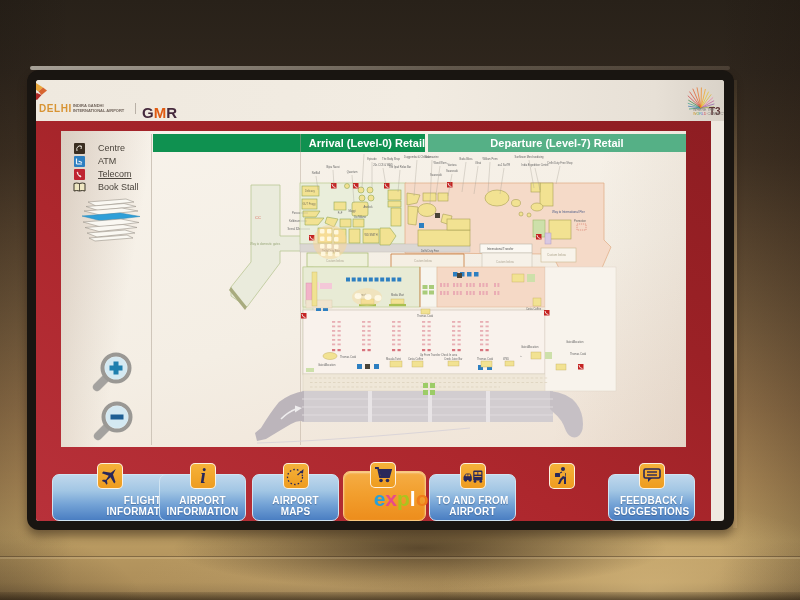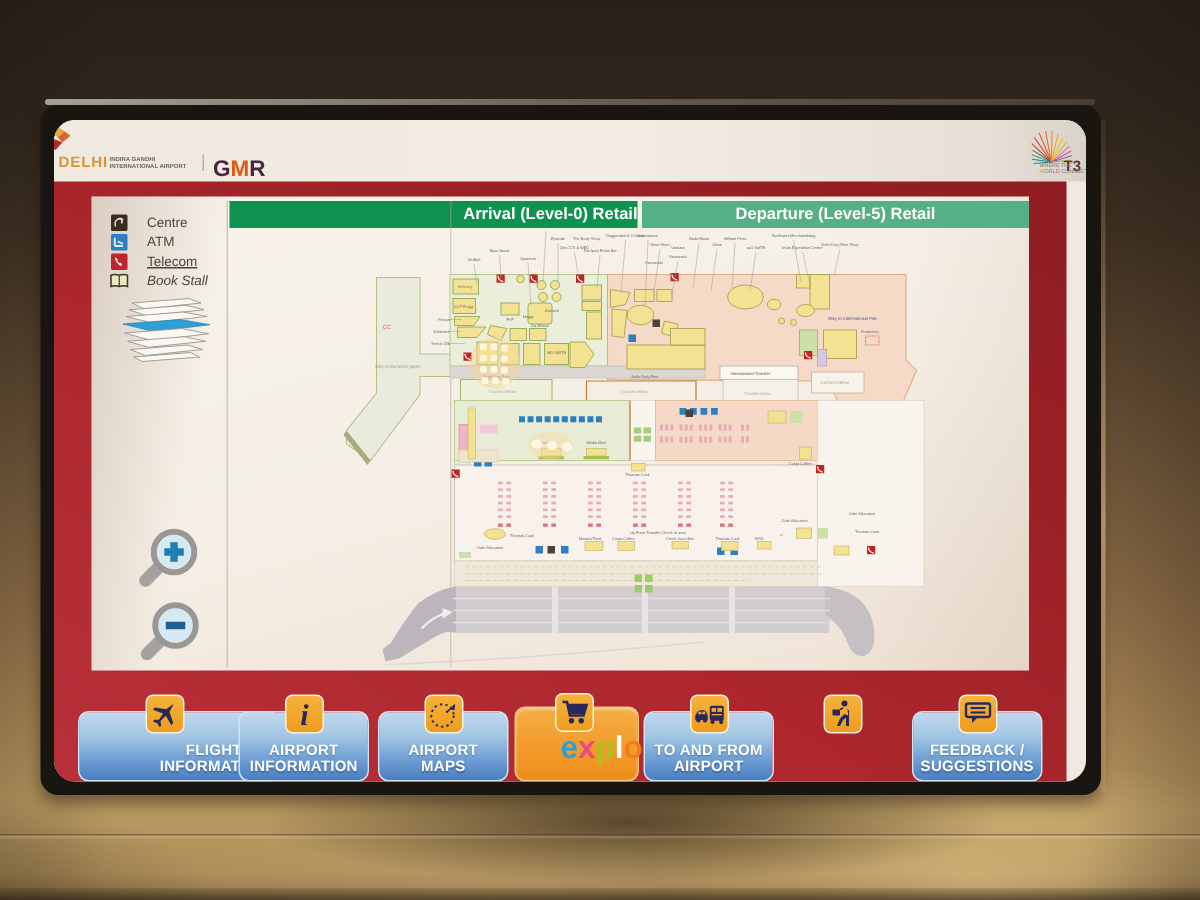--- a/index.html
+++ b/index.html
@@ -34,21 +34,21 @@
 <div class="abs" style="left:0;top:557px;width:800px;height:2px;background:rgba(255,235,195,.18);"></div>
 
 <div class="abs" style="left:0;top:592px;width:800px;height:8px;background:linear-gradient(180deg,rgba(40,28,16,.15),rgba(30,20,10,.55));"></div>
 
 <div class="abs" style="left:733px;top:80px;width:4px;height:448px;background:linear-gradient(180deg,rgba(200,170,120,.1),rgba(225,190,135,.8) 60%,rgba(210,175,120,.5));"></div>
 
 <div class="abs" style="left:30px;top:66px;width:700px;height:4px;background:linear-gradient(90deg,rgba(200,195,185,.8),rgba(150,140,125,.5) 60%,rgba(120,105,90,.4));border-radius:3px;"></div>
 
 <div class="abs" style="left:27px;top:70px;width:707px;height:460px;background:#191511;border-radius:12px;box-shadow:0 6px 10px rgba(30,20,10,.45);"></div>
 
-<div class="abs" id="screen" style="left:36px;top:80px;width:688px;height:441px;background:#efe9e1;border-radius:14px;overflow:hidden;">
+<div class="abs" id="screen" style="left:36px;top:80px;width:688px;height:441px;background:#efe9e1;border-radius:3px;overflow:hidden;">
 
   <div class="abs" style="left:0;top:0;width:688px;height:41px;background:linear-gradient(90deg,#efe9df,#f2ece2 55%,#e7e0d6 90%,#d9d2c8);"></div>
 
   <svg class="abs" style="left:-7px;top:3px;" width="20" height="19" viewBox="0 0 20 19">
     <polygon points="7,0 14,4.5 9.5,8.5 4.5,5" fill="#e8a63c"></polygon>
     <polygon points="9.5,8.5 14,4.5 18,7.5 12.5,12" fill="#d8652f"></polygon>
     <polygon points="0,8 8,10 4,15 0,12.5" fill="#c53230"></polygon>
     <polygon points="8,10 12.5,12 8,17 4,15" fill="#b02a28"></polygon>
   </svg>
 
@@ -89,21 +89,21 @@
 
   <div class="abs" style="left:25px;top:51px;width:625px;height:316px;background:
     linear-gradient(100deg, rgba(148,118,96,.30), rgba(148,118,96,0) 14%),
     linear-gradient(280deg, rgba(148,118,96,.12), rgba(148,118,96,0) 20%),
     linear-gradient(165deg,#f8f3eb 0%,#f4eee4 55%,#efe2d5 100%);"></div>
 
   <div class="abs" style="left:115px;top:54px;width:1px;height:311px;background:#cfc6ba;"></div>
 
   <div class="abs" style="left:117px;top:54px;width:272px;height:18px;background:#0f9150;color:#fff;font-weight:bold;font-size:11px;text-align:right;line-height:18px;">Arrival (Level-0) Retail</div>
 
-  <div class="abs" style="left:392px;top:54px;width:258px;height:18px;background:#55b086;color:#fff;font-weight:bold;font-size:11px;text-align:center;line-height:18px;">Departure (Level-5) Retail</div>
+  <div class="abs" style="left:392px;top:54px;width:258px;height:18px;background:#55b086;color:#fff;font-weight:bold;font-size:11px;text-align:center;line-height:18px;">Departure (Level-7) Retail</div>
 
   <div class="abs" style="left:38px;top:63px;width:11px;height:11px;background:#3a2d20;border-radius:1px;"></div>
   <svg class="abs" style="left:38px;top:63px;" width="11" height="11" viewBox="0 0 11 11">
       <path d="M3 8 Q2 5 4 3.5 Q6 2 8 3.5 M7 6 Q8 4 6.5 3" stroke="#e8e2d8" stroke-width="1" fill="none"></path>
     </svg>
 
   <div class="abs" style="left:62px;top:63px;font-size:9px;color:#4a443c;">Centre</div>
 
   <div class="abs" style="left:38px;top:76px;width:11px;height:11px;background:#2d7fc1;border-radius:1px;"></div>
   <svg class="abs" style="left:38px;top:76px;" width="11" height="11" viewBox="0 0 11 11">
@@ -117,21 +117,21 @@
       <path d="M3 2.5 Q2.2 3.5 3.5 5.5 Q4.8 7.5 6.5 8.5 L7.5 7.2 L6 6 L5.5 6.3 Q4.5 5.5 4.2 4.5 L4.6 4 Z" fill="#f5eeee"></path>
     </svg>
 
   <div class="abs" style="left:62px;top:89px;font-size:9px;color:#4a443c;text-decoration:underline;">Telecom</div>
 
   <svg class="abs" style="left:37px;top:102px;" width="13" height="11" viewBox="0 0 13 11">
       <path d="M1 1.5 Q3.5 0.5 6.5 1.5 Q9.5 0.5 12 1.5 L12 9 Q9.5 8 6.5 9 Q3.5 8 1 9 Z" fill="#efe7c2" stroke="#3a3428" stroke-width="1"></path>
       <line x1="6.5" y1="1.5" x2="6.5" y2="9" stroke="#3a3428" stroke-width="0.8"></line>
     </svg>
 
-  <div class="abs" style="left:62px;top:102px;font-size:9px;color:#4a443c;font-style:italic;">Book Stall</div>
+  <div class="abs" style="left:62px;top:102px;font-size:9px;color:#4a443c;">Book Stall</div>
 
   <svg class="abs" style="left:36px;top:118px;" width="70" height="44" viewBox="0 0 70 44">
     <g stroke="#9a948a" fill="#faf8f2" stroke-width="0.6">
       <polygon points="16,4 54,1 62,4 24,8"></polygon>
       <polygon points="14,8.5 52,5.5 64,8.5 26,12.5"></polygon>
       <polygon points="12,13 50,10 66,13 28,17"></polygon>
     </g>
     <polygon points="10,18 48,15 68,18.5 30,23" fill="#2e9fd8" stroke="#2787b8" stroke-width="0.5"></polygon>
     <g stroke="#9a948a" fill="#faf8f2" stroke-width="0.6">
       <polygon points="11,24 49,21 67,24.5 29,29"></polygon>

